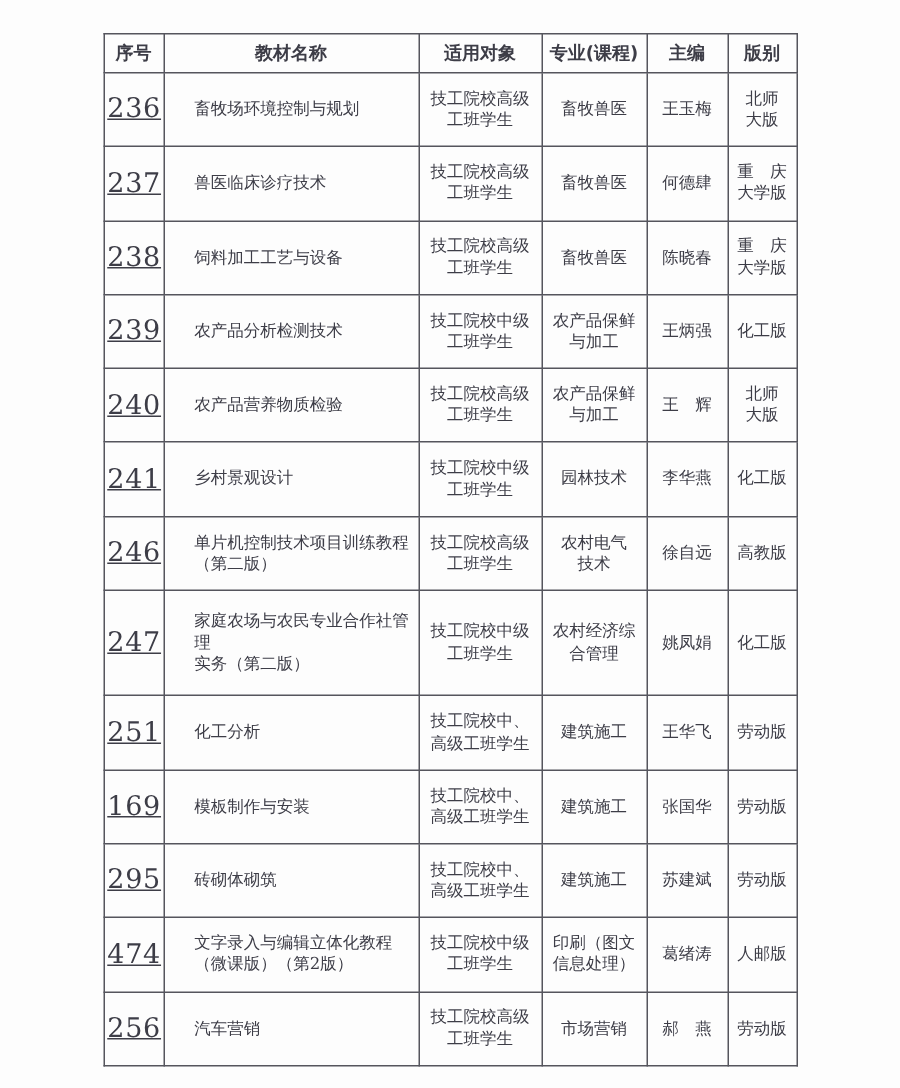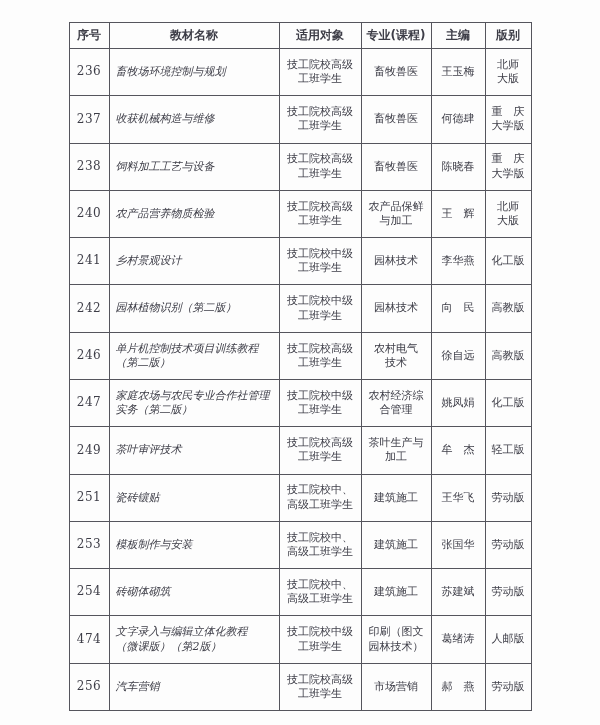--- a/index.html
+++ b/index.html
@@ -42,28 +42,28 @@
   }
   thead th {
     font-family: "DejaVu Sans", sans-serif;
     font-weight: bold;
     font-size: 12px;
     height: 26px;
     padding: 3px 2px;
     white-space: nowrap;
   }
   td.col-no {
-    font-size: 12px;
+    font-size: 18px;
     letter-spacing: 0.5px;
+    text-decoration: underline;
   }
   td.col-name {
     text-align: left;
-    padding-left: 6px;
+    padding-left: 20px;
     padding-right: 3px;
-    font-style: italic;
   }
 </style>
 </head>
 <body>
 
 <div class="page">
   <table class="book-table">
     <colgroup>
       <col style="width:40px">
       <col style="width:170px">
@@ -88,37 +88,47 @@
           <td class="col-name">畜牧场环境控制与规划</td>
           <td class="col-audience">技工院校高级
 工班学生</td>
           <td class="col-major">畜牧兽医</td>
           <td class="col-editor">王玉梅</td>
           <td class="col-publisher">北师
 大版</td>
         </tr>
         <tr>
           <td class="col-no">237</td>
-          <td class="col-name">收获机械构造与维修</td>
+          <td class="col-name">兽医临床诊疗技术</td>
           <td class="col-audience">技工院校高级
 工班学生</td>
           <td class="col-major">畜牧兽医</td>
           <td class="col-editor">何德肆</td>
           <td class="col-publisher">重　庆
 大学版</td>
         </tr>
         <tr>
           <td class="col-no">238</td>
           <td class="col-name">饲料加工工艺与设备</td>
           <td class="col-audience">技工院校高级
 工班学生</td>
           <td class="col-major">畜牧兽医</td>
           <td class="col-editor">陈晓春</td>
           <td class="col-publisher">重　庆
 大学版</td>
+        </tr>
+        <tr>
+          <td class="col-no">239</td>
+          <td class="col-name">农产品分析检测技术</td>
+          <td class="col-audience">技工院校中级
+工班学生</td>
+          <td class="col-major">农产品保鲜
+与加工</td>
+          <td class="col-editor">王炳强</td>
+          <td class="col-publisher">化工版</td>
         </tr>
         <tr>
           <td class="col-no">240</td>
           <td class="col-name">农产品营养物质检验</td>
           <td class="col-audience">技工院校高级
 工班学生</td>
           <td class="col-major">农产品保鲜
 与加工</td>
           <td class="col-editor">王　辉</td>
           <td class="col-publisher">北师
@@ -127,29 +137,20 @@
         <tr>
           <td class="col-no">241</td>
           <td class="col-name">乡村景观设计</td>
           <td class="col-audience">技工院校中级
 工班学生</td>
           <td class="col-major">园林技术</td>
           <td class="col-editor">李华燕</td>
           <td class="col-publisher">化工版</td>
         </tr>
         <tr>
-          <td class="col-no">242</td>
-          <td class="col-name">园林植物识别（第二版）</td>
-          <td class="col-audience">技工院校中级
-工班学生</td>
-          <td class="col-major">园林技术</td>
-          <td class="col-editor">向　民</td>
-          <td class="col-publisher">高教版</td>
-        </tr>
-        <tr>
           <td class="col-no">246</td>
           <td class="col-name">单片机控制技术项目训练教程
 （第二版）</td>
           <td class="col-audience">技工院校高级
 工班学生</td>
           <td class="col-major">农村电气
 技术</td>
           <td class="col-editor">徐自远</td>
           <td class="col-publisher">高教版</td>
         </tr>
@@ -158,64 +159,54 @@
           <td class="col-name">家庭农场与农民专业合作社管理
 实务（第二版）</td>
           <td class="col-audience">技工院校中级
 工班学生</td>
           <td class="col-major">农村经济综
 合管理</td>
           <td class="col-editor">姚凤娟</td>
           <td class="col-publisher">化工版</td>
         </tr>
         <tr>
-          <td class="col-no">249</td>
-          <td class="col-name">茶叶审评技术</td>
-          <td class="col-audience">技工院校高级
-工班学生</td>
-          <td class="col-major">茶叶生产与
-加工</td>
-          <td class="col-editor">牟　杰</td>
-          <td class="col-publisher">轻工版</td>
-        </tr>
-        <tr>
           <td class="col-no">251</td>
-          <td class="col-name">瓷砖镶贴</td>
+          <td class="col-name">化工分析</td>
           <td class="col-audience">技工院校中、
 高级工班学生</td>
           <td class="col-major">建筑施工</td>
           <td class="col-editor">王华飞</td>
           <td class="col-publisher">劳动版</td>
         </tr>
         <tr>
-          <td class="col-no">253</td>
+          <td class="col-no">169</td>
           <td class="col-name">模板制作与安装</td>
           <td class="col-audience">技工院校中、
 高级工班学生</td>
           <td class="col-major">建筑施工</td>
           <td class="col-editor">张国华</td>
           <td class="col-publisher">劳动版</td>
         </tr>
         <tr>
-          <td class="col-no">254</td>
+          <td class="col-no">295</td>
           <td class="col-name">砖砌体砌筑</td>
           <td class="col-audience">技工院校中、
 高级工班学生</td>
           <td class="col-major">建筑施工</td>
           <td class="col-editor">苏建斌</td>
           <td class="col-publisher">劳动版</td>
         </tr>
         <tr>
           <td class="col-no">474</td>
           <td class="col-name">文字录入与编辑立体化教程
 （微课版）（第2版）</td>
           <td class="col-audience">技工院校中级
 工班学生</td>
           <td class="col-major">印刷（图文
-园林技术）</td>
+信息处理）</td>
           <td class="col-editor">葛绪涛</td>
           <td class="col-publisher">人邮版</td>
         </tr>
         <tr>
           <td class="col-no">256</td>
           <td class="col-name">汽车营销</td>
           <td class="col-audience">技工院校高级
 工班学生</td>
           <td class="col-major">市场营销</td>
           <td class="col-editor">郝　燕</td>

